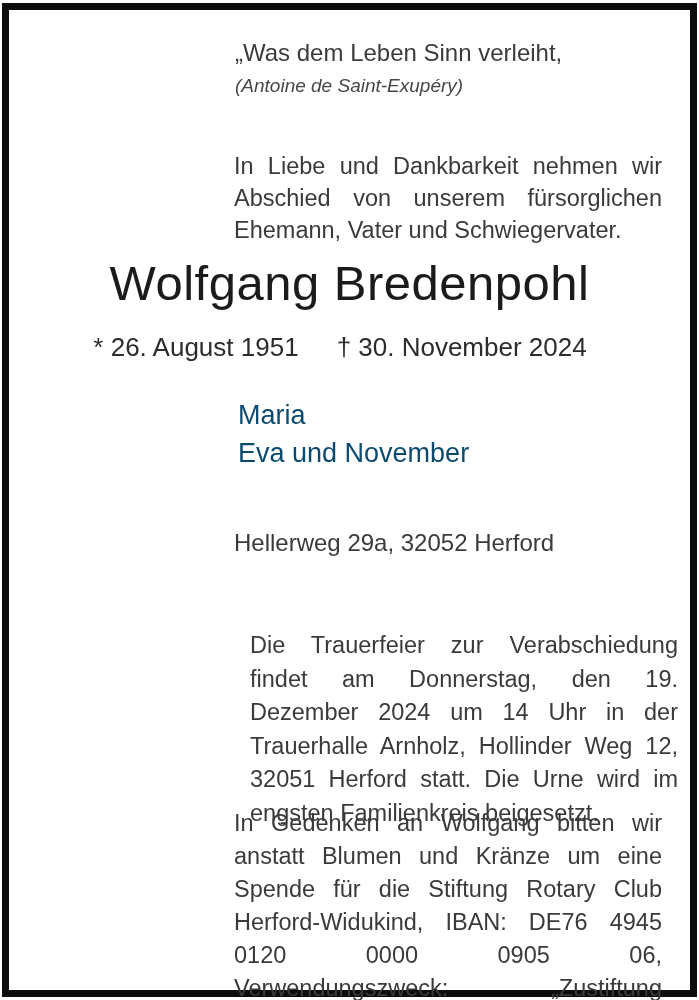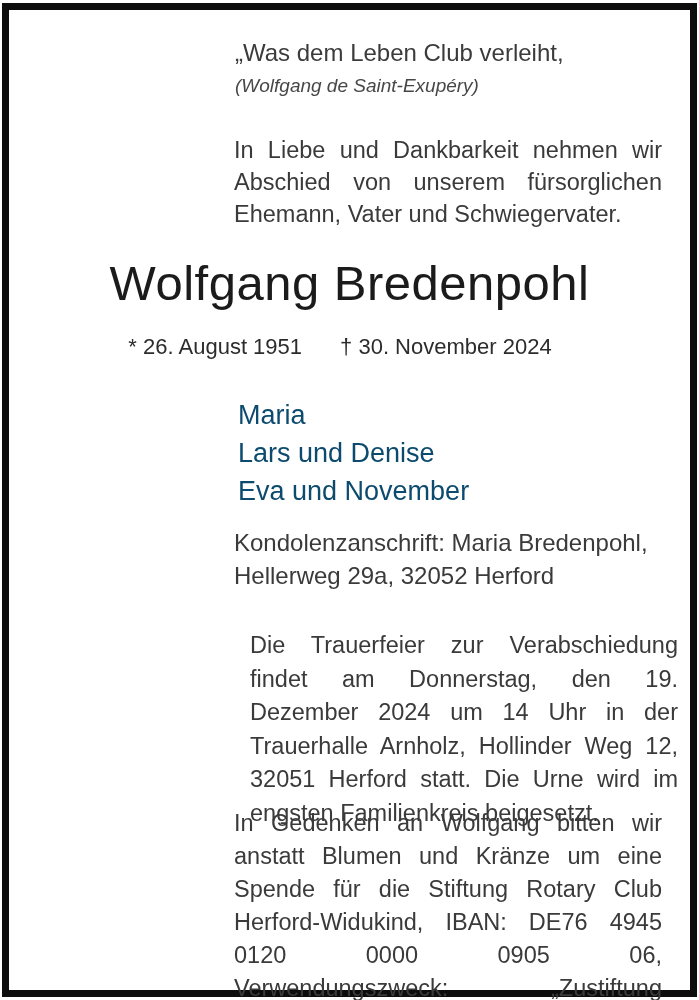--- a/index.html
+++ b/index.html
@@ -29,21 +29,21 @@
   }
   .quote-attribution {
     margin-top: 5px;
     font-style: italic;
     font-size: 19px;
     line-height: 24px;
     color: #474747;
   }
   .intro {
     position: absolute;
-    left: 234px; top: 134px;
+    left: 234px; top: 150px;
     width: 428px;
     margin: 0;
     font-size: 23.5px;
     line-height: 32px;
     text-align: justify;
     color: #3a3a3a;
   }
   .name {
     position: absolute;
     left: 0; top: 252px;
@@ -54,21 +54,21 @@
     line-height: 62px;
     font-weight: 400;
     color: #1b1b1b;
     letter-spacing: 0.5px;
   }
   .dates {
     position: absolute;
     left: 0; top: 331px;
     width: 680px;
     text-align: center;
-    font-size: 22px;
+    font-size: 26px;
     line-height: 32px;
     color: #2c2c2c;
   }
   .dates .death-date { margin-left: 38px; }
   .mourners {
     position: absolute;
     left: 238px; top: 396px;
     font-size: 27px;
     line-height: 38px;
     color: #0c4a6e;
@@ -103,40 +103,38 @@
   }
 </style>
 </head>
 <body>
 
 <div class="page">
 
   <div class="frame"></div>
 
   <div class="quote-block">
-    <div>„Was dem Leben Club verleiht,</div>
-    <div class="quote-attribution">(Wolfgang de Saint-Exupéry)</div>
+    <div>„Was dem Leben Sinn verleiht,</div>
+    <div class="quote-attribution">(Antoine de Saint-Exupéry)</div>
   </div>
 
   <p class="intro">In Liebe und Dankbarkeit nehmen wir Abschied von unserem fürsorglichen Ehemann, Vater und Schwiegervater.</p>
 
   <h1 class="name">Wolfgang Bredenpohl</h1>
 
   <div class="dates">
     <span class="birth-date">* 26. August 1951</span><span class="death-date">† 30. November 2024</span>
   </div>
 
   <div class="mourners">
     <div>Maria</div>
-    <div>Lars und Denise</div>
     <div>Eva und November</div>
   </div>
 
   <div class="condolence">
-    <div>Kondolenzanschrift: Maria Bredenpohl,</div>
     <div>Hellerweg 29a, 32052 Herford</div>
   </div>
 
   <p class="funeral">Die Trauerfeier zur Verabschiedung findet am Donnerstag, den 19. Dezember 2024 um 14 Uhr in der Trauerhalle Arnholz, Hollinder Weg 12, 32051 Herford statt. Die Urne wird im engsten Familienkreis beigesetzt.</p>
 
   <p class="memorial">In Gedenken an Wolfgang bitten wir anstatt Blumen und Kränze um eine Spende für die Stiftung Rotary Club Herford-Widukind, IBAN: DE76 4945 0120 0000 0905 06, Verwendungszweck: „Zustiftung anlässlich des Trauerfalls Wolfgang Bredenpohl“.</p>
 
 </div>
 
 </body></html>

